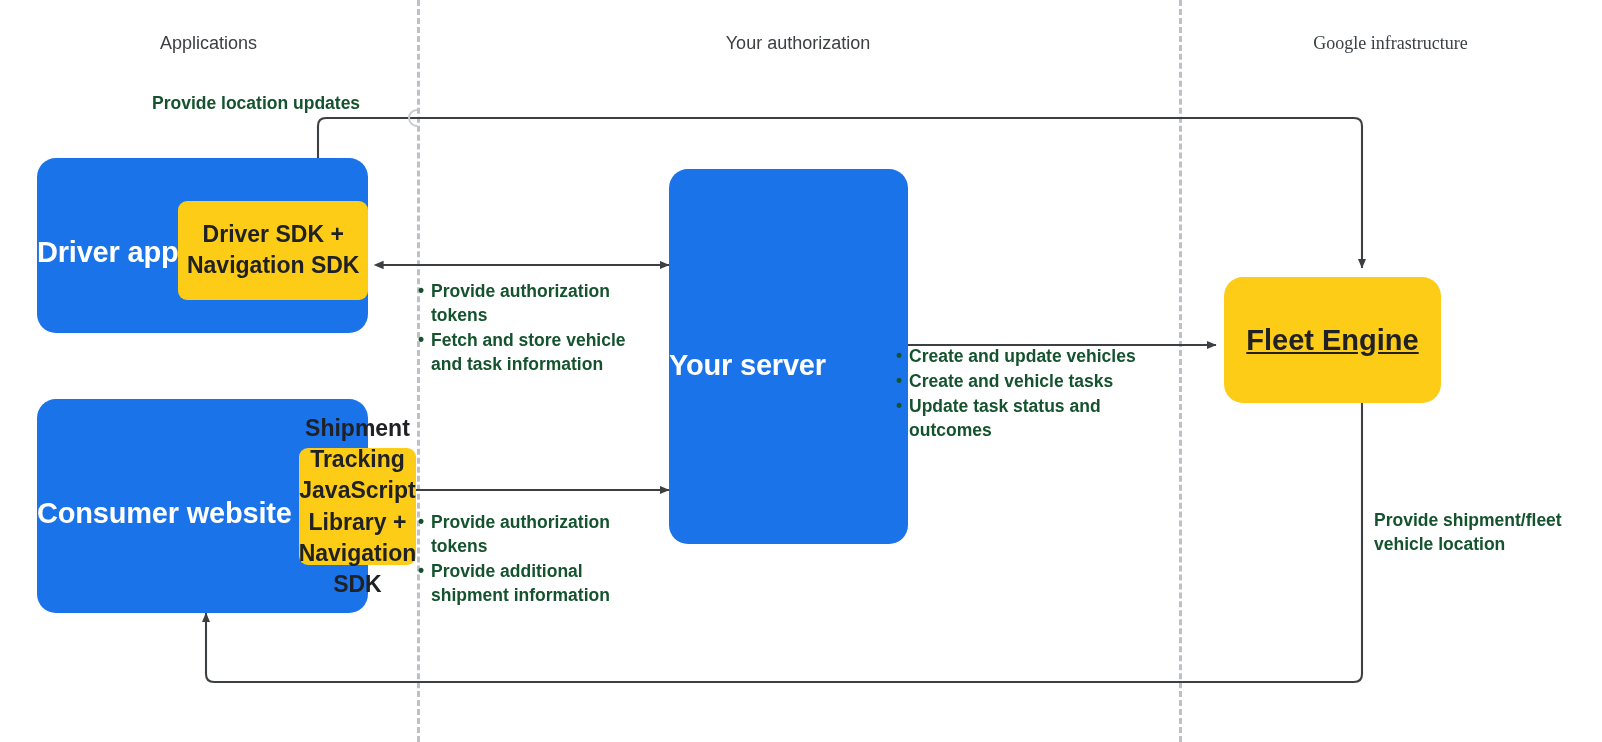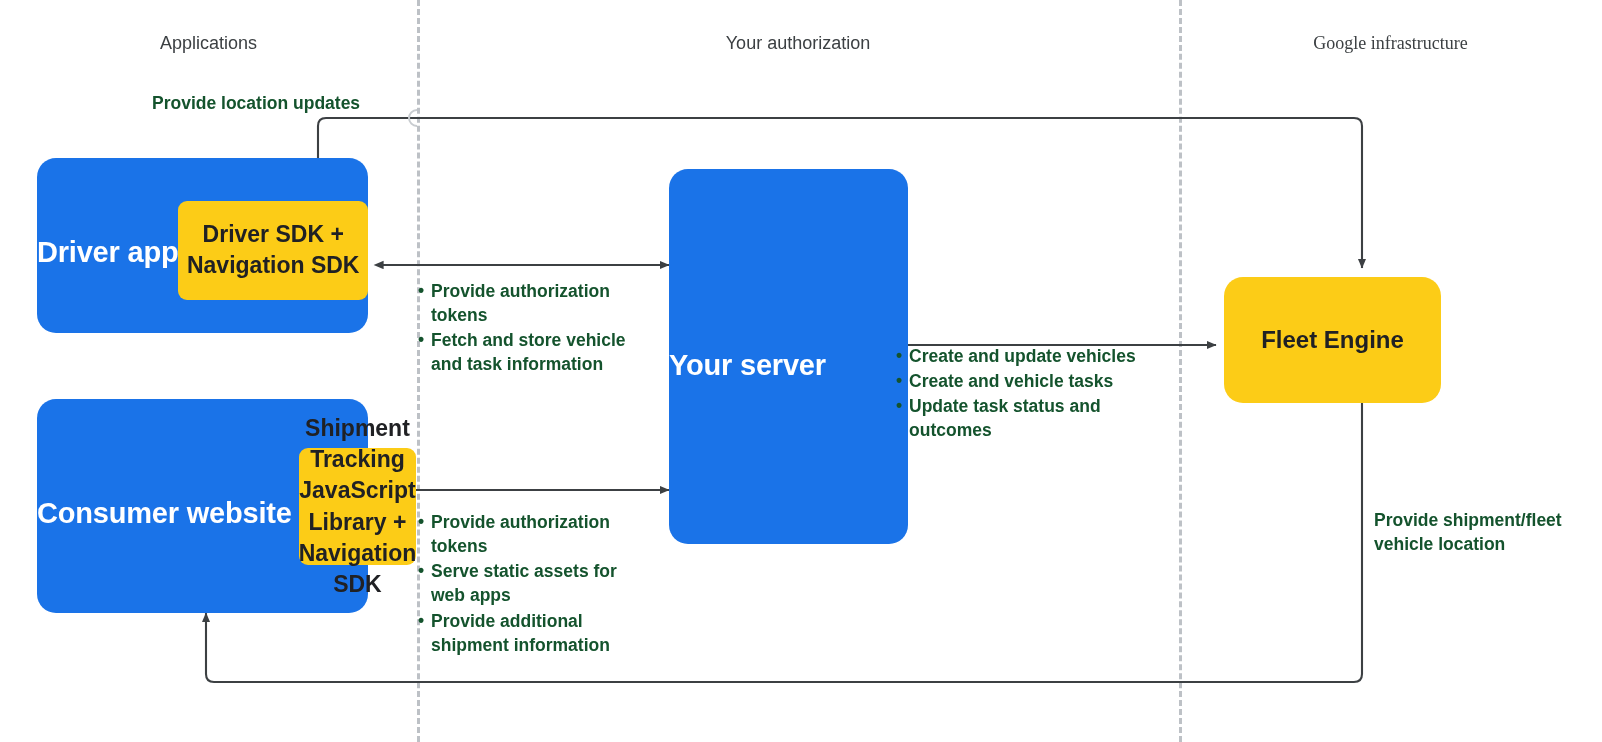--- a/index.html
+++ b/index.html
@@ -60,27 +60,28 @@
     line-height:1.35;
     text-align:center;
     display:flex;
     align-items:center;
     justify-content:center;
     box-sizing:border-box;
   }
   .fleet-label{
     color:#202124;
     font-weight:bold;
-    font-size:24px;
+    font-size:29px;
     text-align:right;
     width:100%;
     height:100%;
     display:flex;
     align-items:center;
     justify-content:center;
+    text-decoration:underline;
   }
 
   
   .anno{
     position:absolute;
     font-size:17.5px;
     font-weight:bold;
     color:#14532d;
     line-height:1.38;
   }
@@ -173,21 +174,20 @@
 
   <div class="anno" style="left:152px;top:91px;">Provide location updates</div>
 
   <ul class="anno anno-list" style="left:418px;top:279px;width:232px;">
     <li>Provide authorization tokens</li>
     <li>Fetch and store vehicle and task information</li>
   </ul>
 
   <ul class="anno anno-list" style="left:418px;top:510px;width:225px;">
     <li>Provide authorization tokens</li>
-    <li>Serve static assets for web apps</li>
     <li>Provide additional shipment information</li>
   </ul>
 
   <ul class="anno anno-list" style="left:896px;top:344px;width:262px;">
     <li>Create and update vehicles</li>
     <li>Create and vehicle tasks</li>
     <li>Update task status and outcomes</li>
   </ul>
 
   <div class="anno anno-plain" style="left:1374px;top:508px;width:215px;">Provide shipment/fleet

